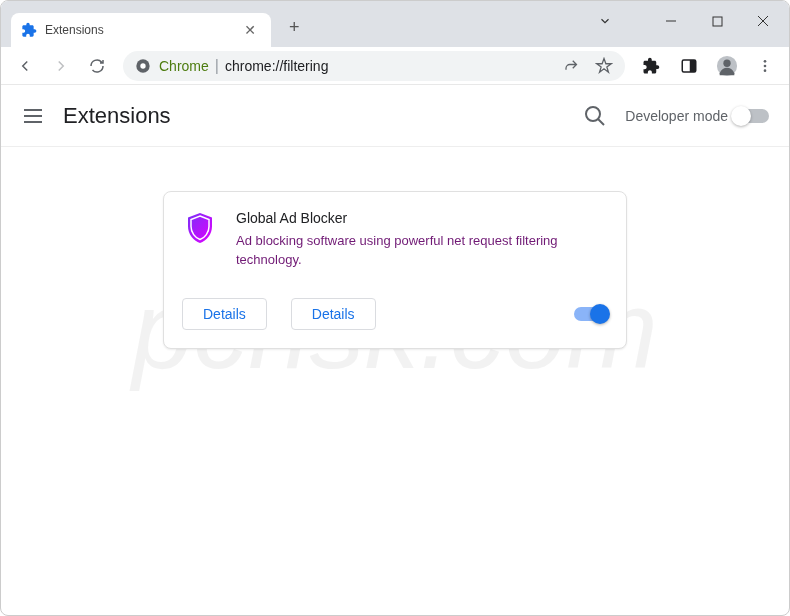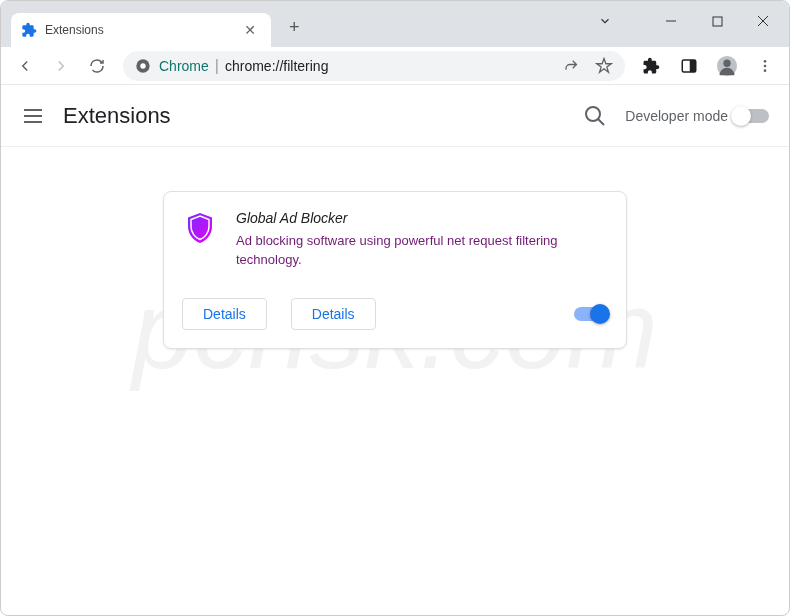--- a/index.html
+++ b/index.html
@@ -16,21 +16,21 @@
 .window-controls > div { width: 44px; height: 30px; display: flex; align-items: center; justify-content: center; cursor: pointer; }
 .window-controls svg, .window-controls span { color: #333; }
 .chevron-down { margin-right: 20px; }
 
 
 .toolbar { height: 38px; background: #fff; display: flex; align-items: center; padding: 0 8px; border-bottom: 1px solid #e8e8e8; gap: 4px; }
 .nav-btn { width: 32px; height: 32px; display: flex; align-items: center; justify-content: center; border-radius: 50%; cursor: pointer; }
 .nav-btn.disabled { opacity: 0.4; cursor: default; }
 .omnibox { flex: 1; height: 30px; background: #f1f3f4; border-radius: 15px; display: flex; align-items: center; padding: 0 12px; margin: 0 6px; }
 .omnibox-icon { width: 16px; height: 16px; margin-right: 8px; }
-.omnibox-prefix { color: #0f766e; font-size: 14px; }
+.omnibox-prefix { color: #4d7c0f; font-size: 14px; }
 .omnibox-sep { color: #9aa0a6; margin: 0 6px; }
 .omnibox-url { color: #202124; font-size: 14px; flex: 1; }
 .omnibox-right { display: flex; align-items: center; gap: 14px; margin-left: 8px; }
 .toolbar-right { display: flex; align-items: center; gap: 6px; }
 .toolbar-icon { width: 32px; height: 32px; display: flex; align-items: center; justify-content: center; cursor: pointer; }
 
 
 .ext-header { height: 62px; display: flex; align-items: center; padding: 0 20px; border-bottom: 1px solid #eee; }
 .menu-btn { width: 24px; height: 24px; cursor: pointer; margin-right: 18px; }
 .ext-title { font-size: 22px; color: #202124; font-weight: 400; flex: 1; }
@@ -40,21 +40,21 @@
 .dev-toggle::after { content: ''; position: absolute; width: 20px; height: 20px; background: #fff; border-radius: 50%; top: -3px; left: -2px; box-shadow: 0 1px 3px rgba(0,0,0,.3); }
 
 
 .content { padding: 44px 0; display: flex; justify-content: center; position: relative; }
 .watermark { position: absolute; inset: 0; display: flex; align-items: center; justify-content: center; pointer-events: none; opacity: 0.06; }
 .watermark-text { font-size: 110px; font-weight: 300; font-style: italic; color: #333; transform: translateY(60px); }
 .ext-card { width: 464px; background: #fff; border: 1px solid #e0e0e0; border-radius: 8px; box-shadow: 0 1px 2px rgba(0,0,0,.08); padding: 18px; position: relative; z-index: 2; }
 .card-top { display: flex; gap: 18px; margin-bottom: 28px; }
 .card-icon { width: 36px; height: 36px; flex-shrink: 0; }
 .card-info { flex: 1; }
-.card-name { font-size: 14px; color: #202124; margin-bottom: 6px; font-style: italic; }
+.card-name { font-size: 14px; color: #202124; margin-bottom: 6px; }
 .card-desc { font-size: 13px; color: #701a75; line-height: 1.45; }
 .card-bottom { display: flex; align-items: center; gap: 24px; }
 .card-btn { padding: 7px 20px; border: 1px solid #dadce0; border-radius: 4px; background: #fff; color: #1a73e8; font-size: 14px; cursor: pointer; }
 .card-spacer { flex: 1; }
 .card-toggle { width: 34px; height: 14px; background: #8ab4f8; border-radius: 7px; position: relative; cursor: pointer; }
 .card-toggle::after { content: ''; position: absolute; width: 20px; height: 20px; background: #1a73e8; border-radius: 50%; top: -3px; right: -2px; box-shadow: 0 1px 3px rgba(0,0,0,.3); }
 </style>
 </head>
 <body>
 

